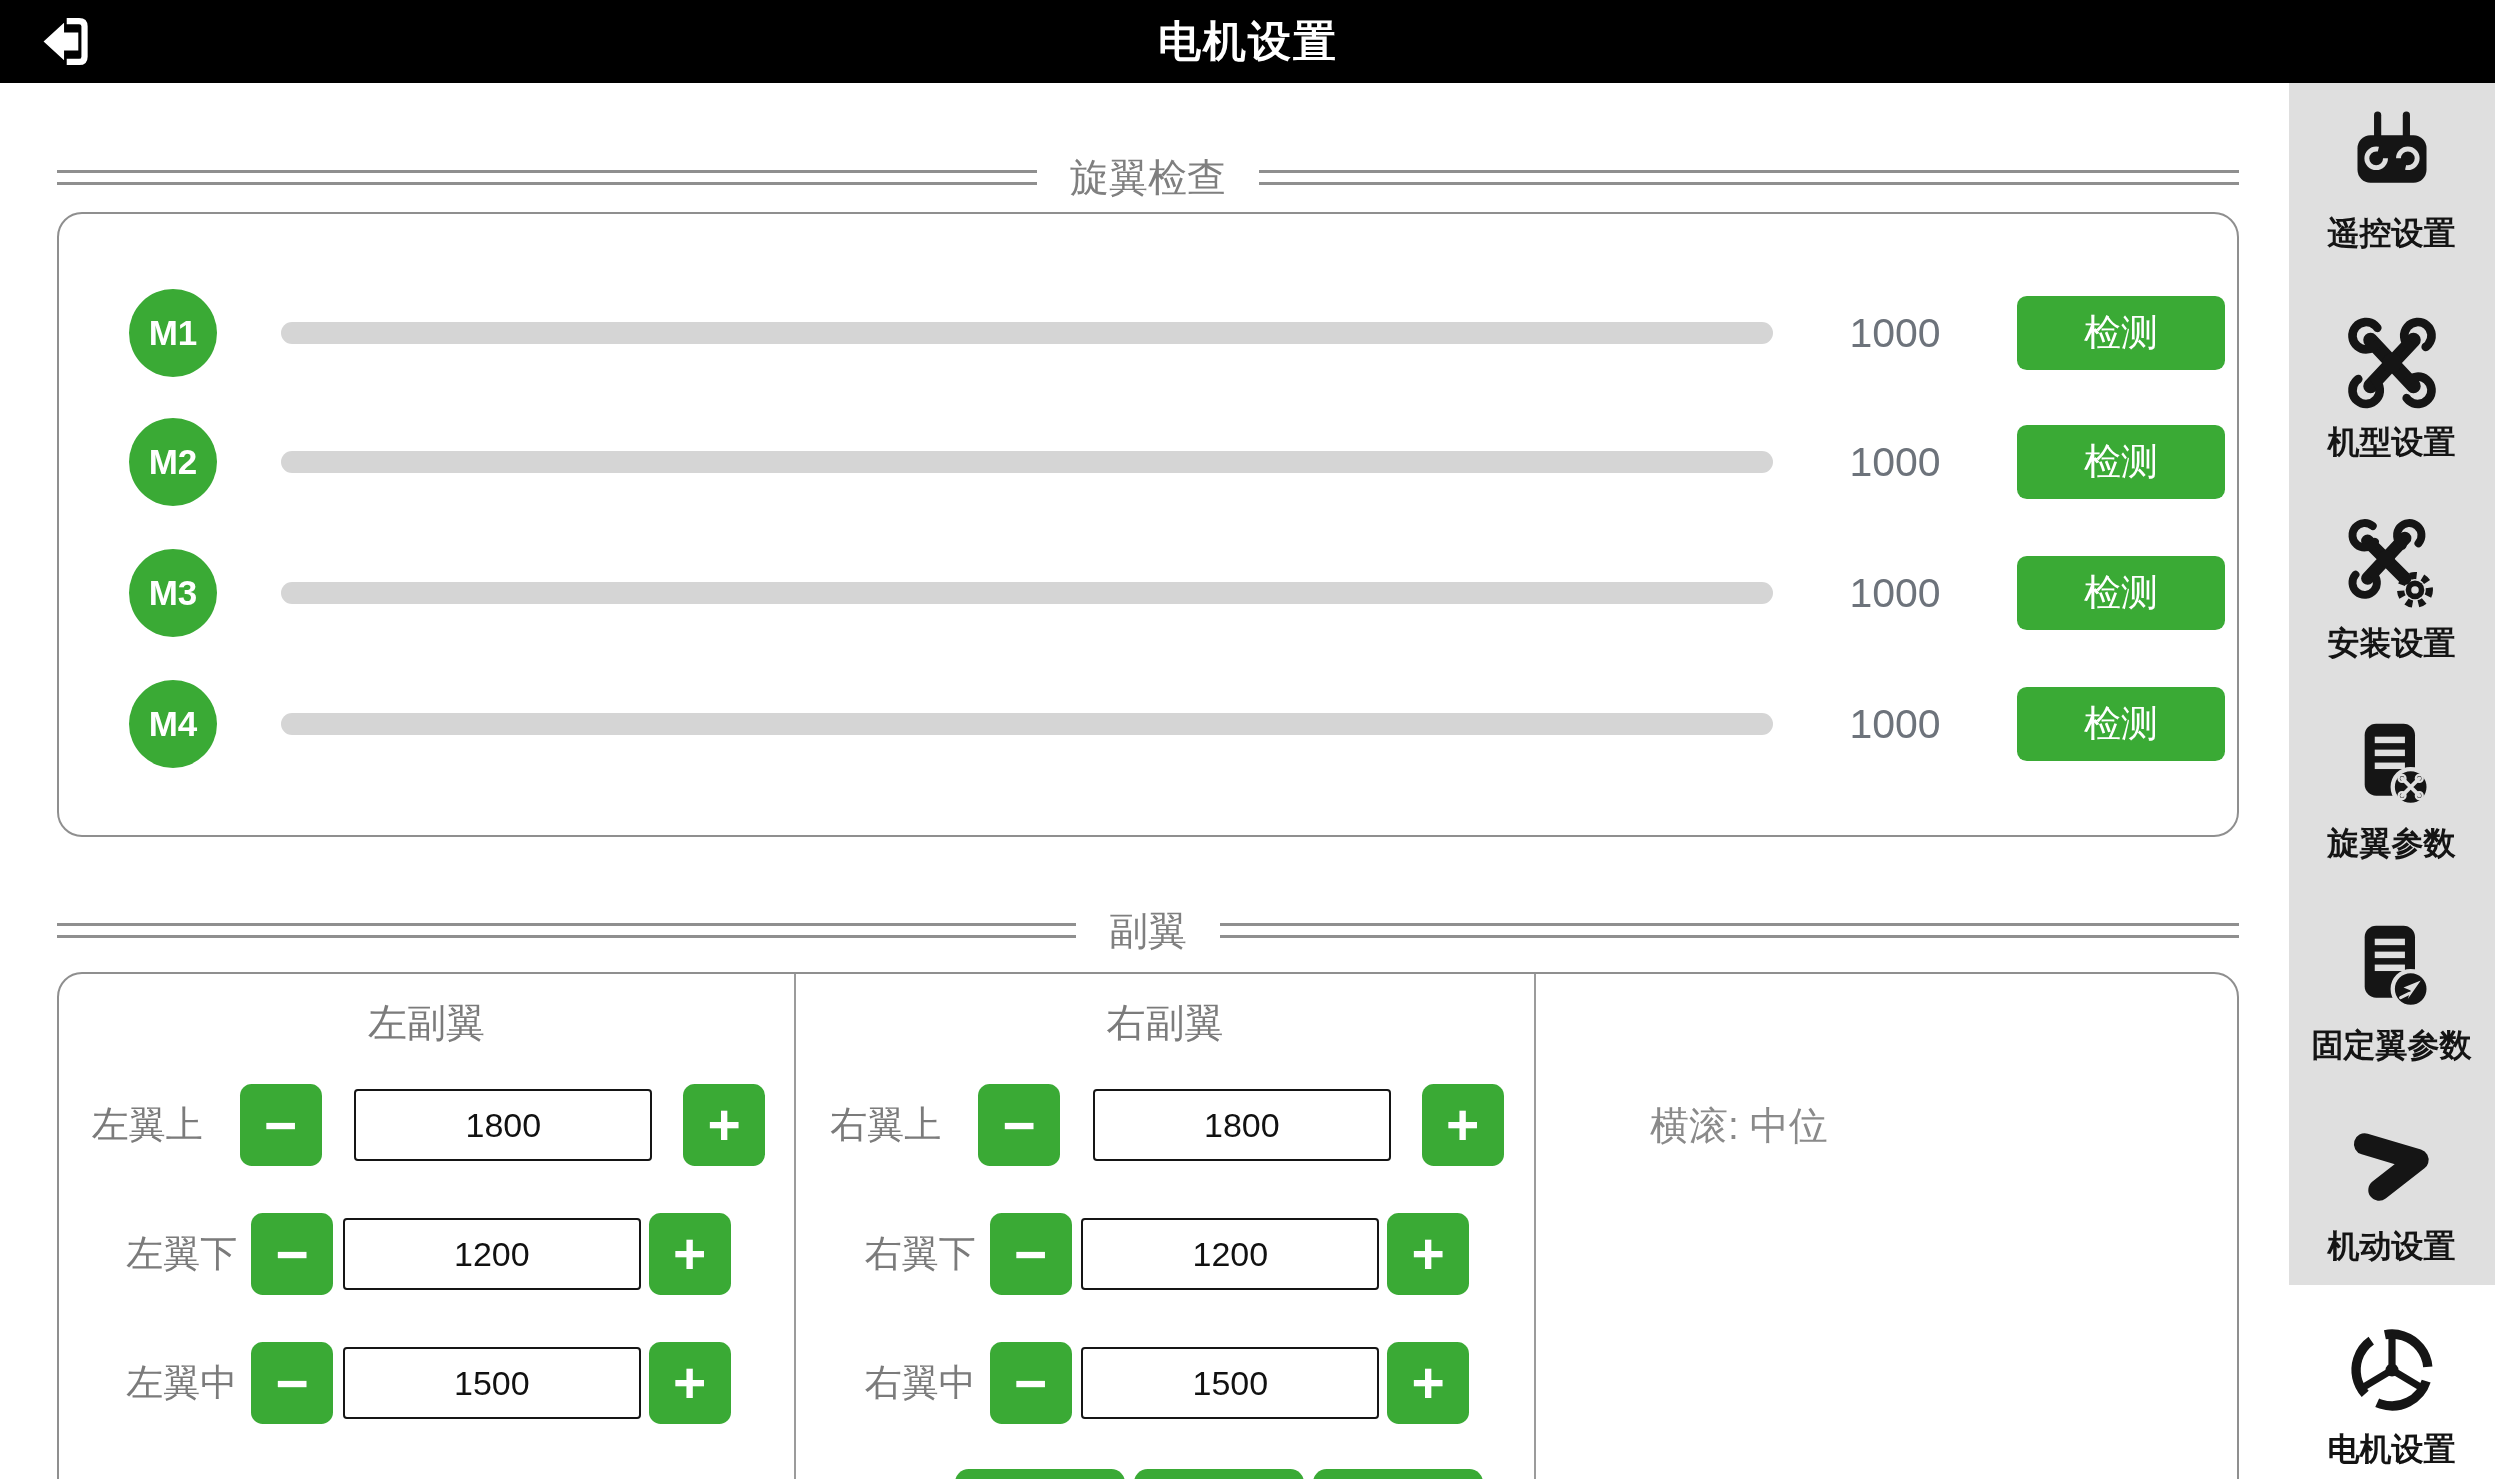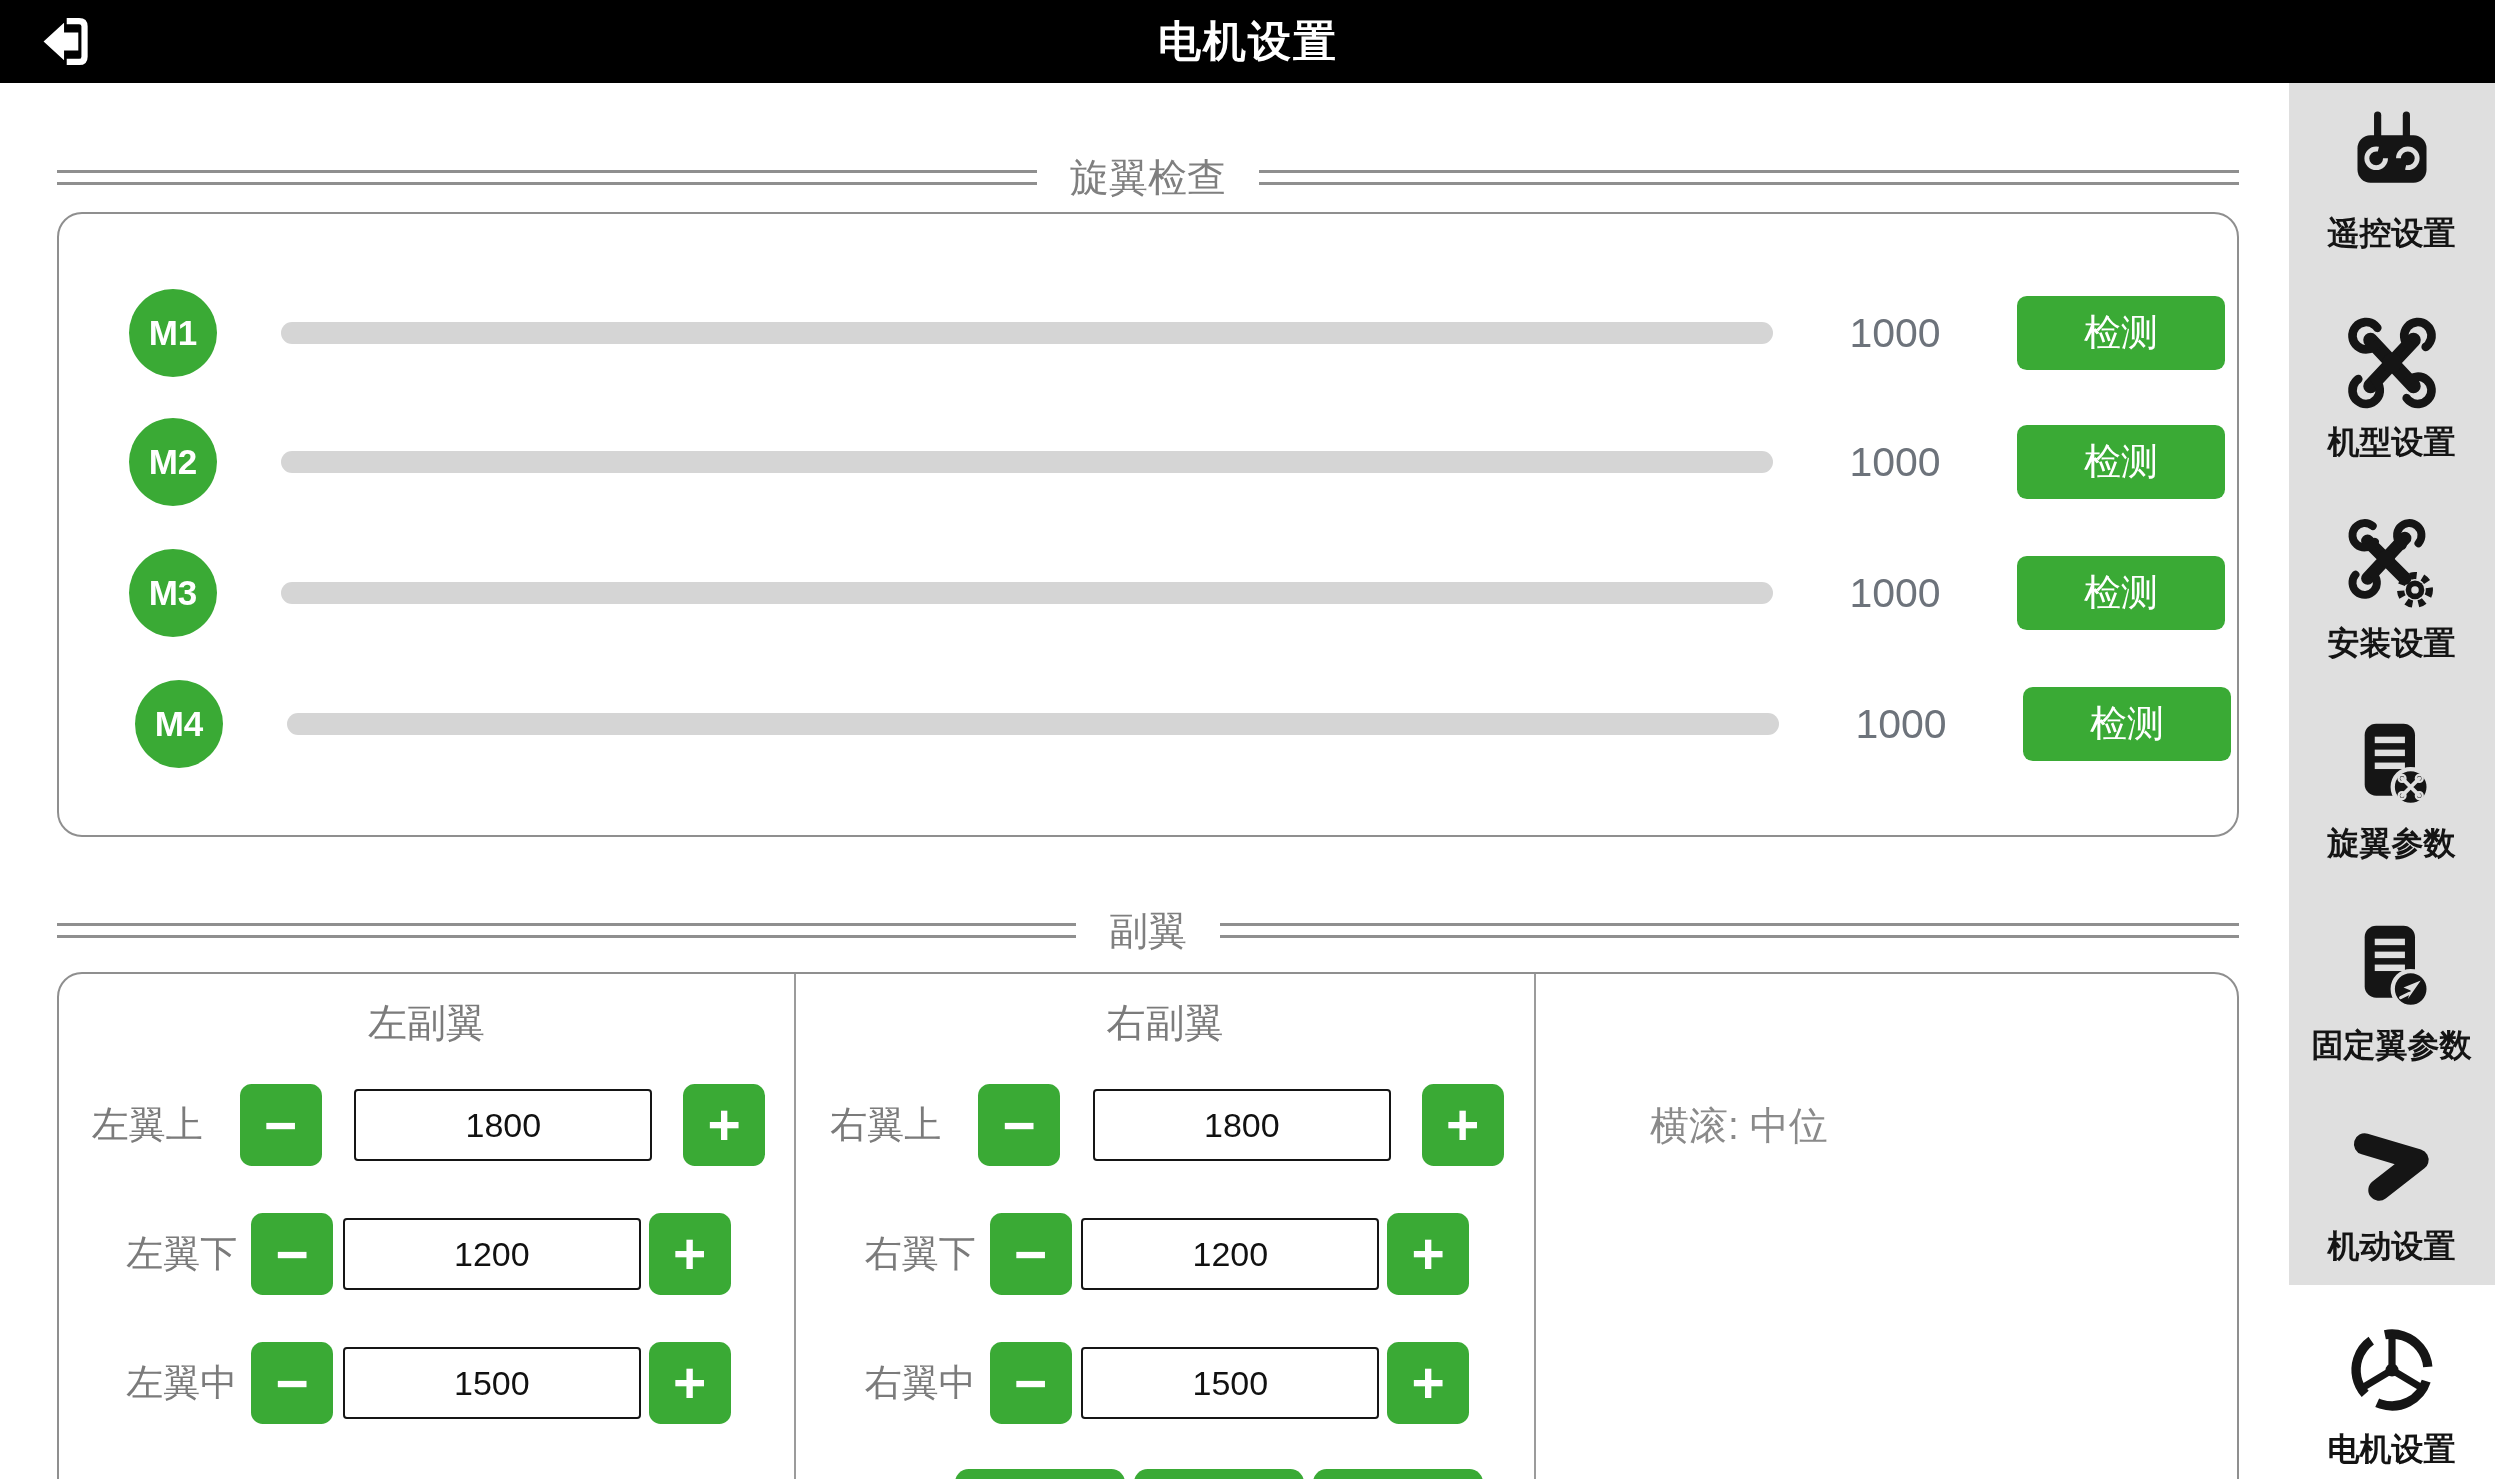--- a/index.html
+++ b/index.html
@@ -20,21 +20,21 @@
   .sec-title{color:#7f7f7f;font-size:39px;padding:0 33px;white-space:nowrap;}
   #hdr-rotor{top:72px;}
   #hdr-aileron{top:825px;}
   .panel{position:absolute;left:57px;width:2182px;background:#fff;border:2px solid #8f8f8f;
          border-radius:25px;box-sizing:border-box;}
   #panel-rotor{top:129px;height:625px;}
   #panel-aileron{top:889px;height:624px;}
   
   .motor-row{display:flex;align-items:center;height:88px;padding-left:70px;}
   .motor-row.r1{margin-top:75px;} .motor-row.r2{margin-top:41px;}
-  .motor-row.r3{margin-top:43px;} .motor-row.r4{margin-top:43px;justify-content:center;}
+  .motor-row.r3{margin-top:43px;} .motor-row.r4{margin-top:43px;}
   .m-badge{width:88px;height:88px;border-radius:50%;background:#3aaa35;color:#fff;
            font-size:35px;font-weight:700;display:flex;align-items:center;justify-content:center;flex:none;}
   .m-track{width:1492px;height:22.4px;border-radius:11.7px;background:#d5d5d5;margin-left:64px;flex:none;}
   .m-value{width:244px;text-align:center;font-size:41px;color:#6d737b;flex:none;}
   .detect-btn{width:208px;height:74px;border-radius:9.8px;background:#3aaa35;color:#fff;font-size:37px;
               display:flex;align-items:center;justify-content:center;border:none;cursor:pointer;flex:none;padding:4px;}
   
   .ail-col{position:absolute;top:0;height:100%;box-sizing:border-box;}
   #col-left{left:0;width:735px;}
   #col-right{left:735px;width:742px;border-left:2px solid #9b9b9b;border-right:2px solid #9b9b9b;}

